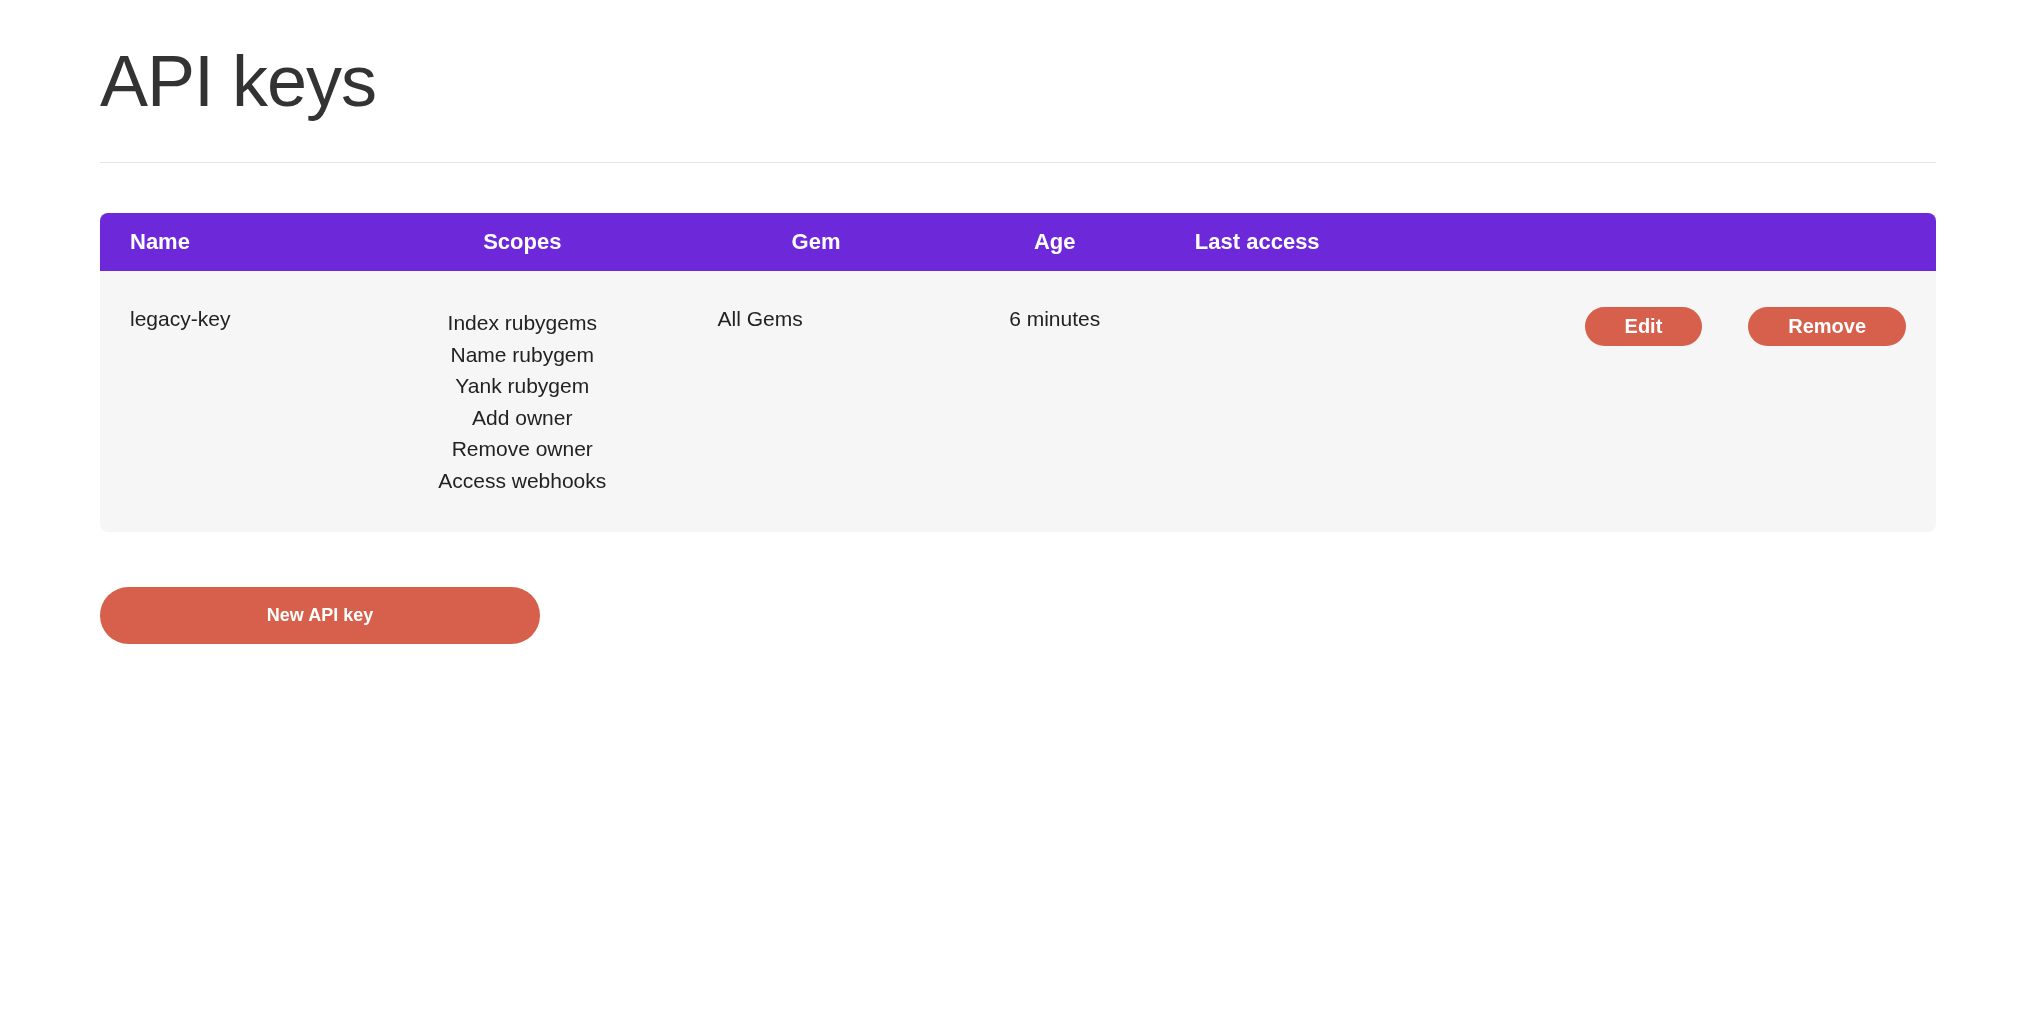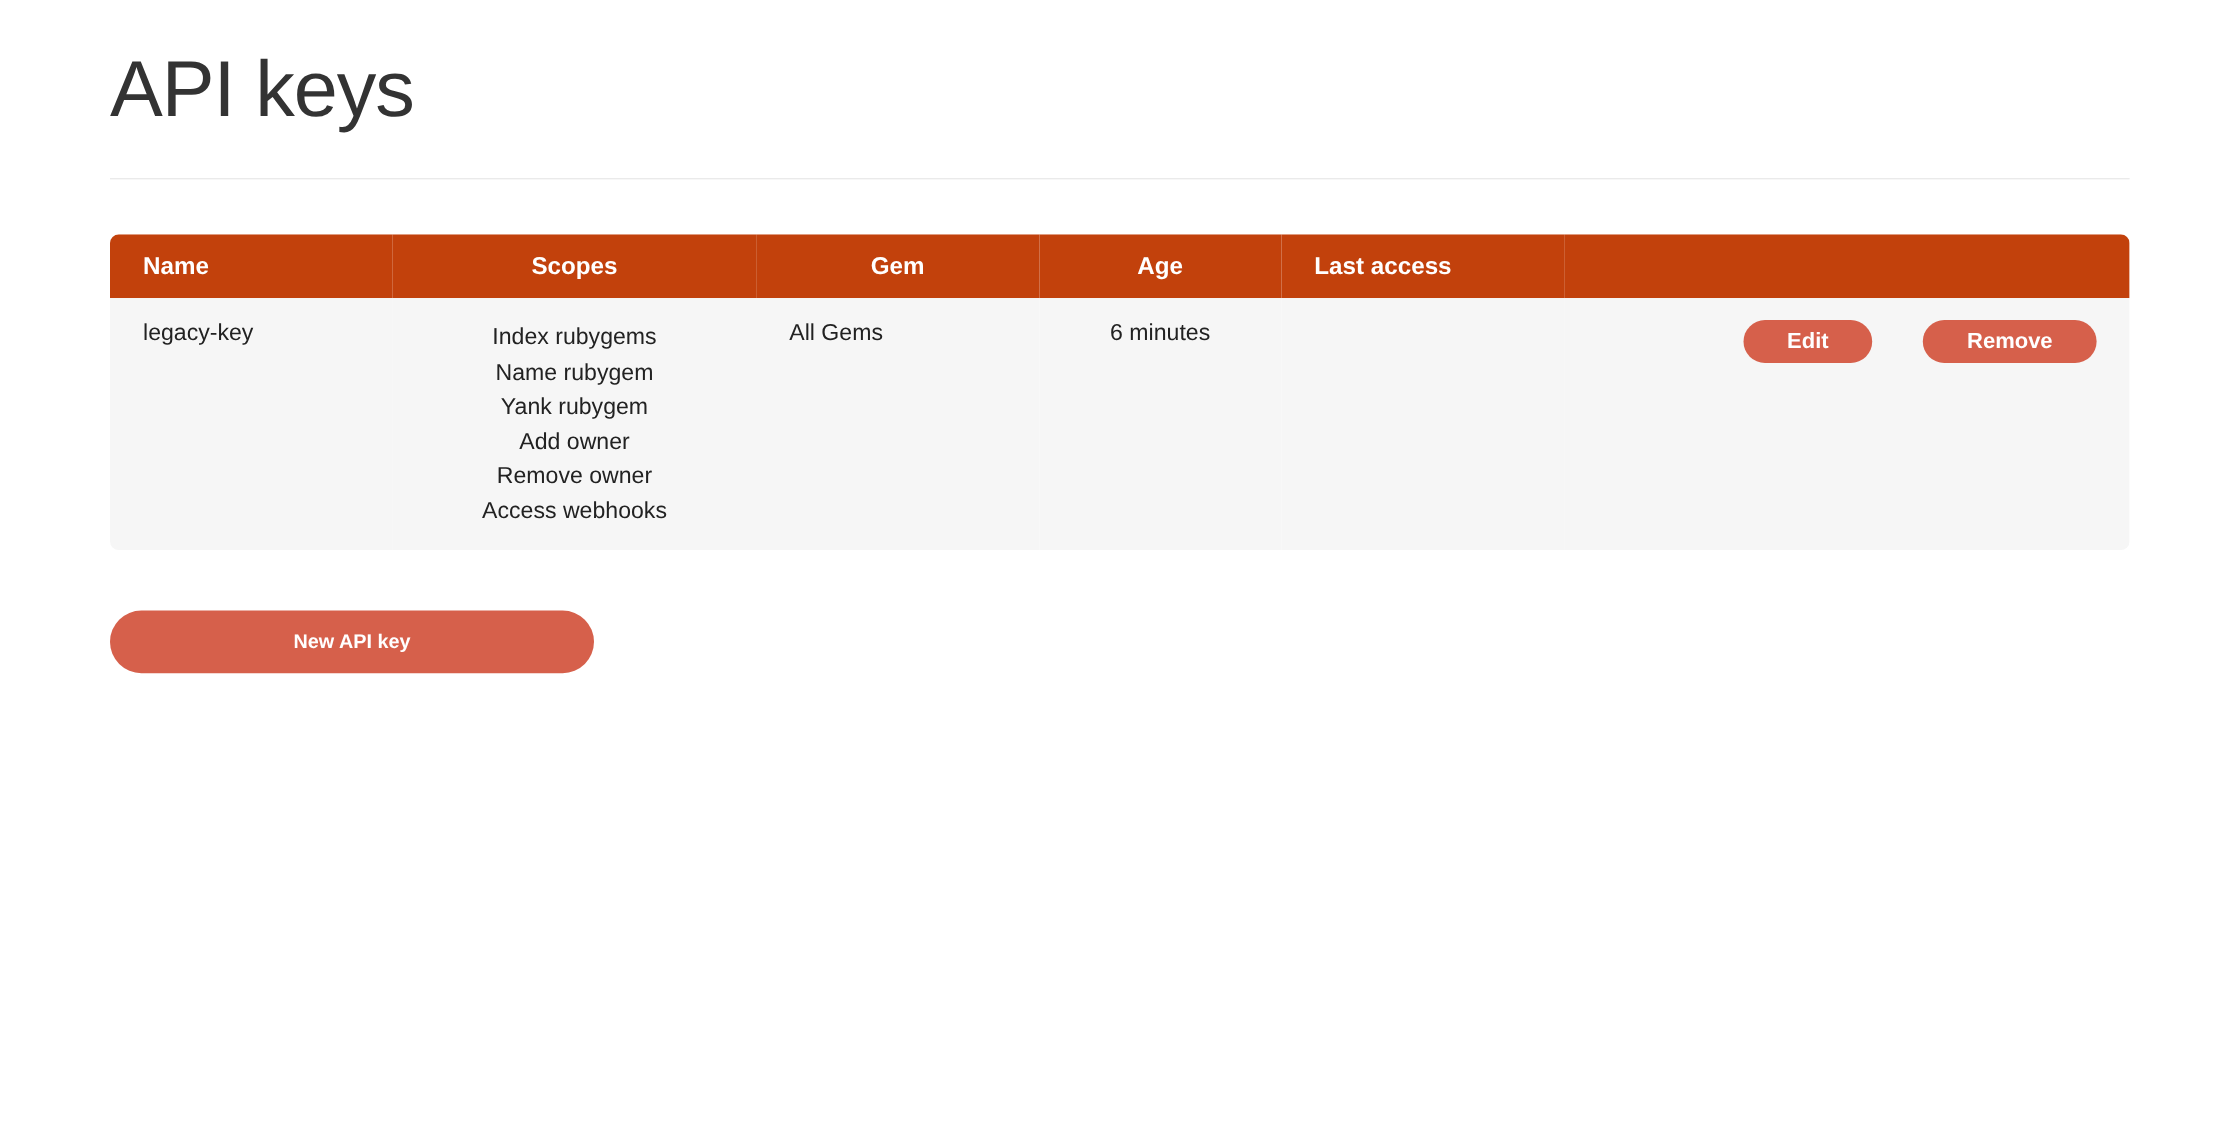--- a/index.html
+++ b/index.html
@@ -24,40 +24,40 @@
       border-top: 1px solid #e5e5e5;
       margin-bottom: 50px;
     }
     .api-table {
       width: 100%;
       border-collapse: collapse;
       border-radius: 8px;
       overflow: hidden;
     }
     .api-table thead tr {
-      background: #c2410c;
+      background: #6d28d9;
     }
     .api-table thead th {
       color: #ffffff;
       font-weight: 700;
       font-size: 22px;
       text-align: left;
       padding: 16px 30px;
     }
     .col-name { width: 14%; }
     .col-scopes { width: 18%; text-align: center !important; }
     .col-gem { width: 14%; text-align: center !important; }
     .col-age { width: 12%; text-align: center !important; }
     .col-last-access { width: 14%; }
     .col-actions { width: 28%; }
     .api-table tbody tr.data-row {
       background: #f6f6f6;
     }
     .api-table tbody td {
-      padding: 20px 30px;
+      padding: 36px 30px;
       font-size: 21px;
       color: #222;
       vertical-align: top;
     }
     .api-table tbody td.cell-scopes {
       text-align: center;
     }
     .api-table tbody td.cell-gem {
       text-align: left;
     }

